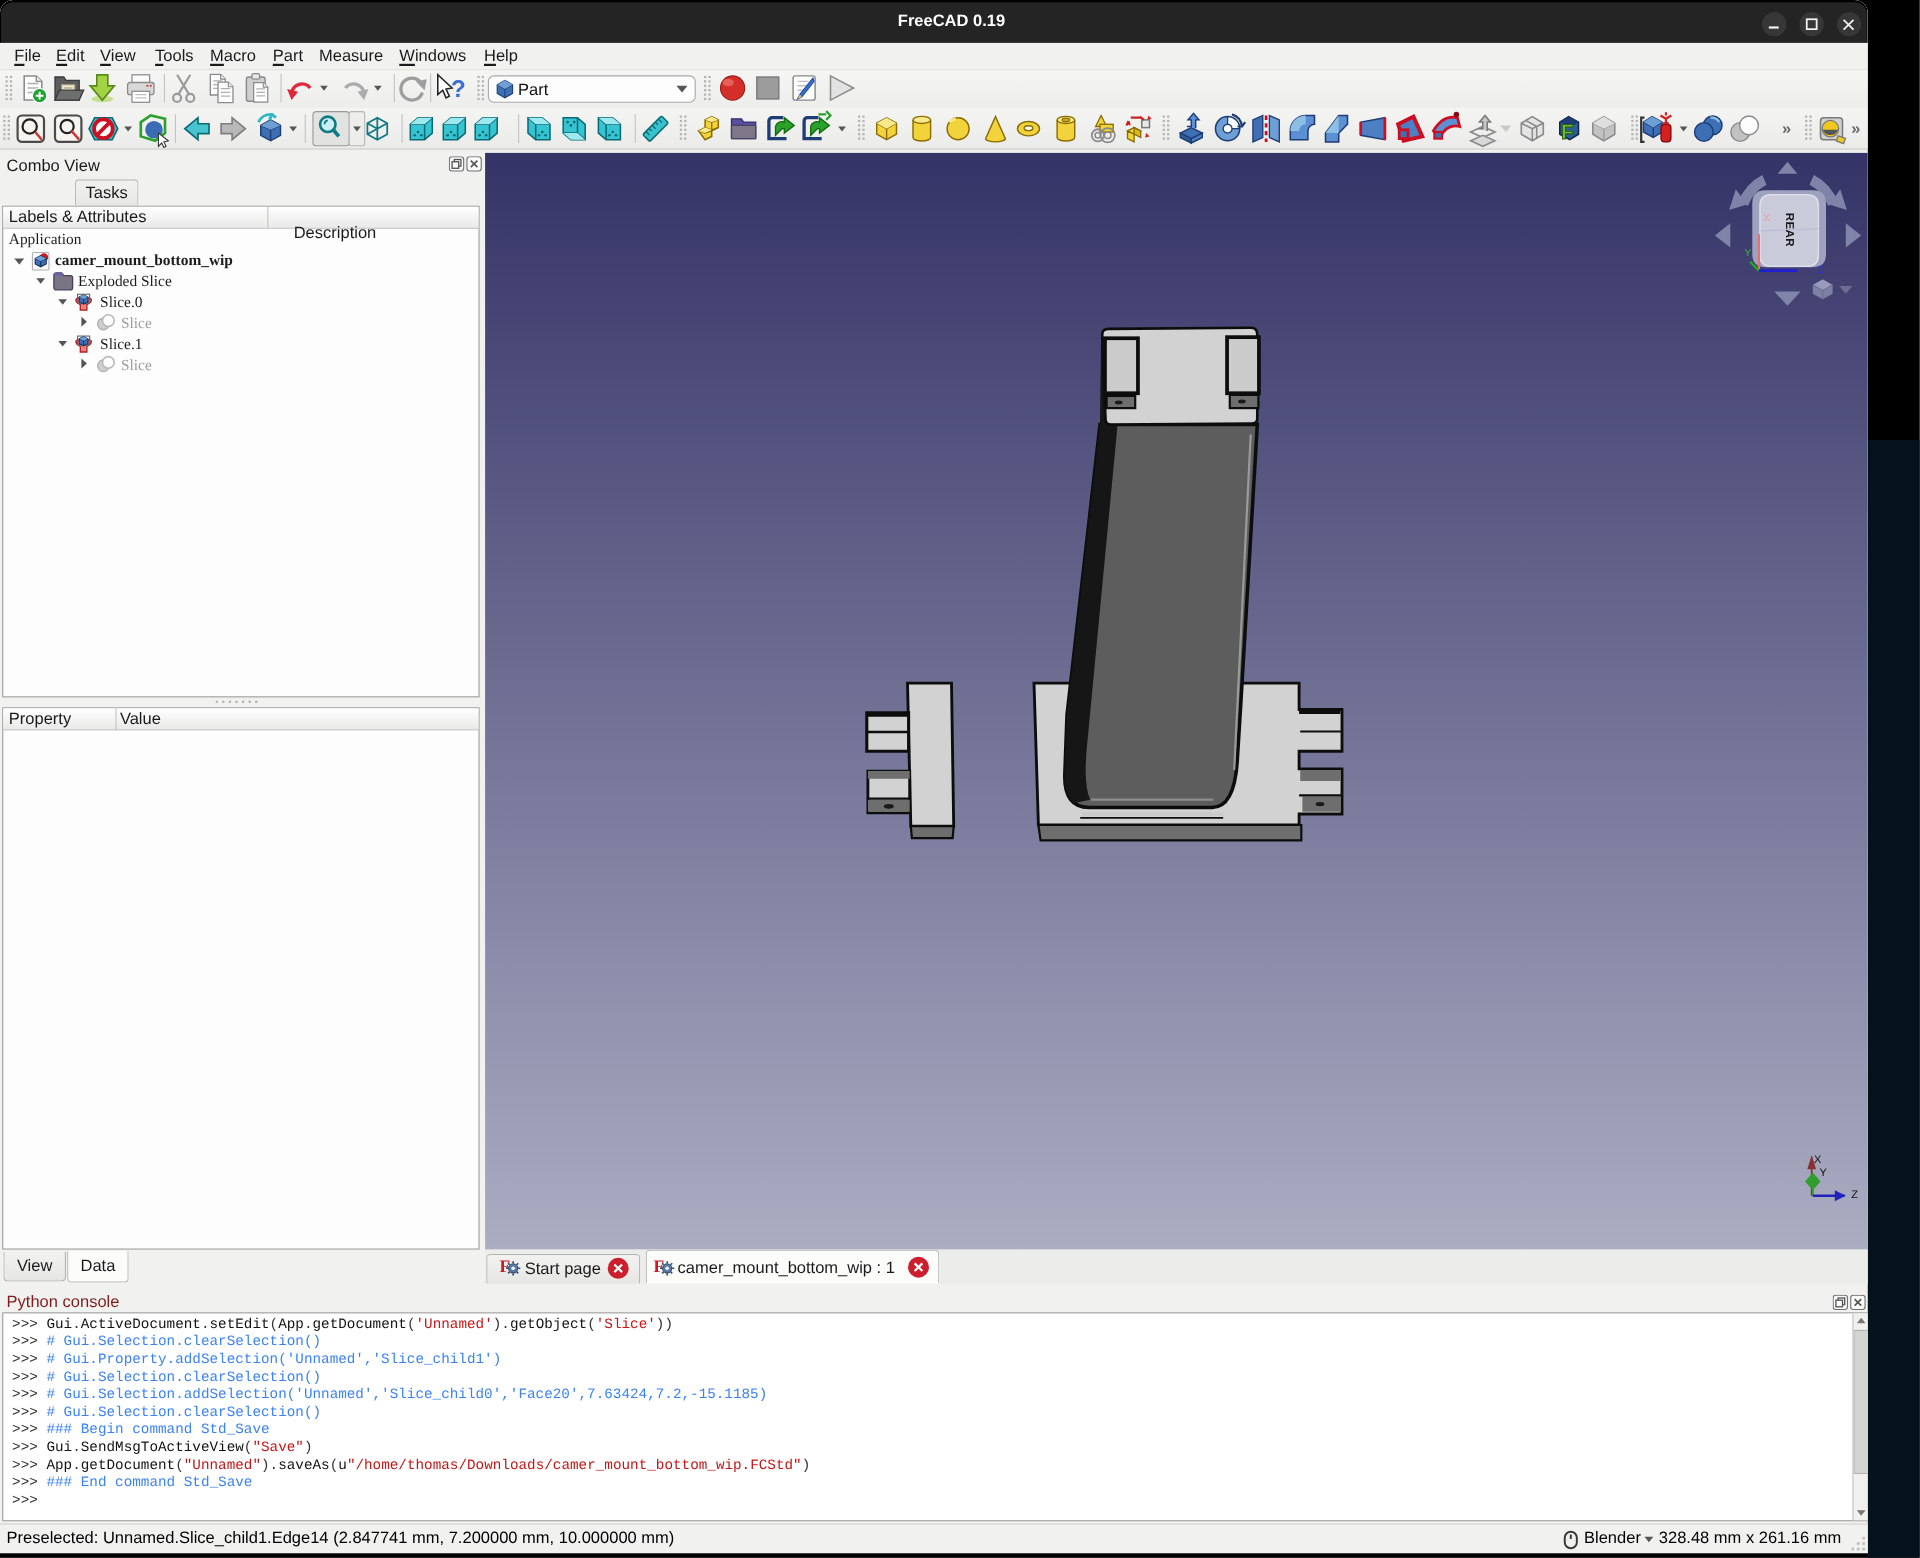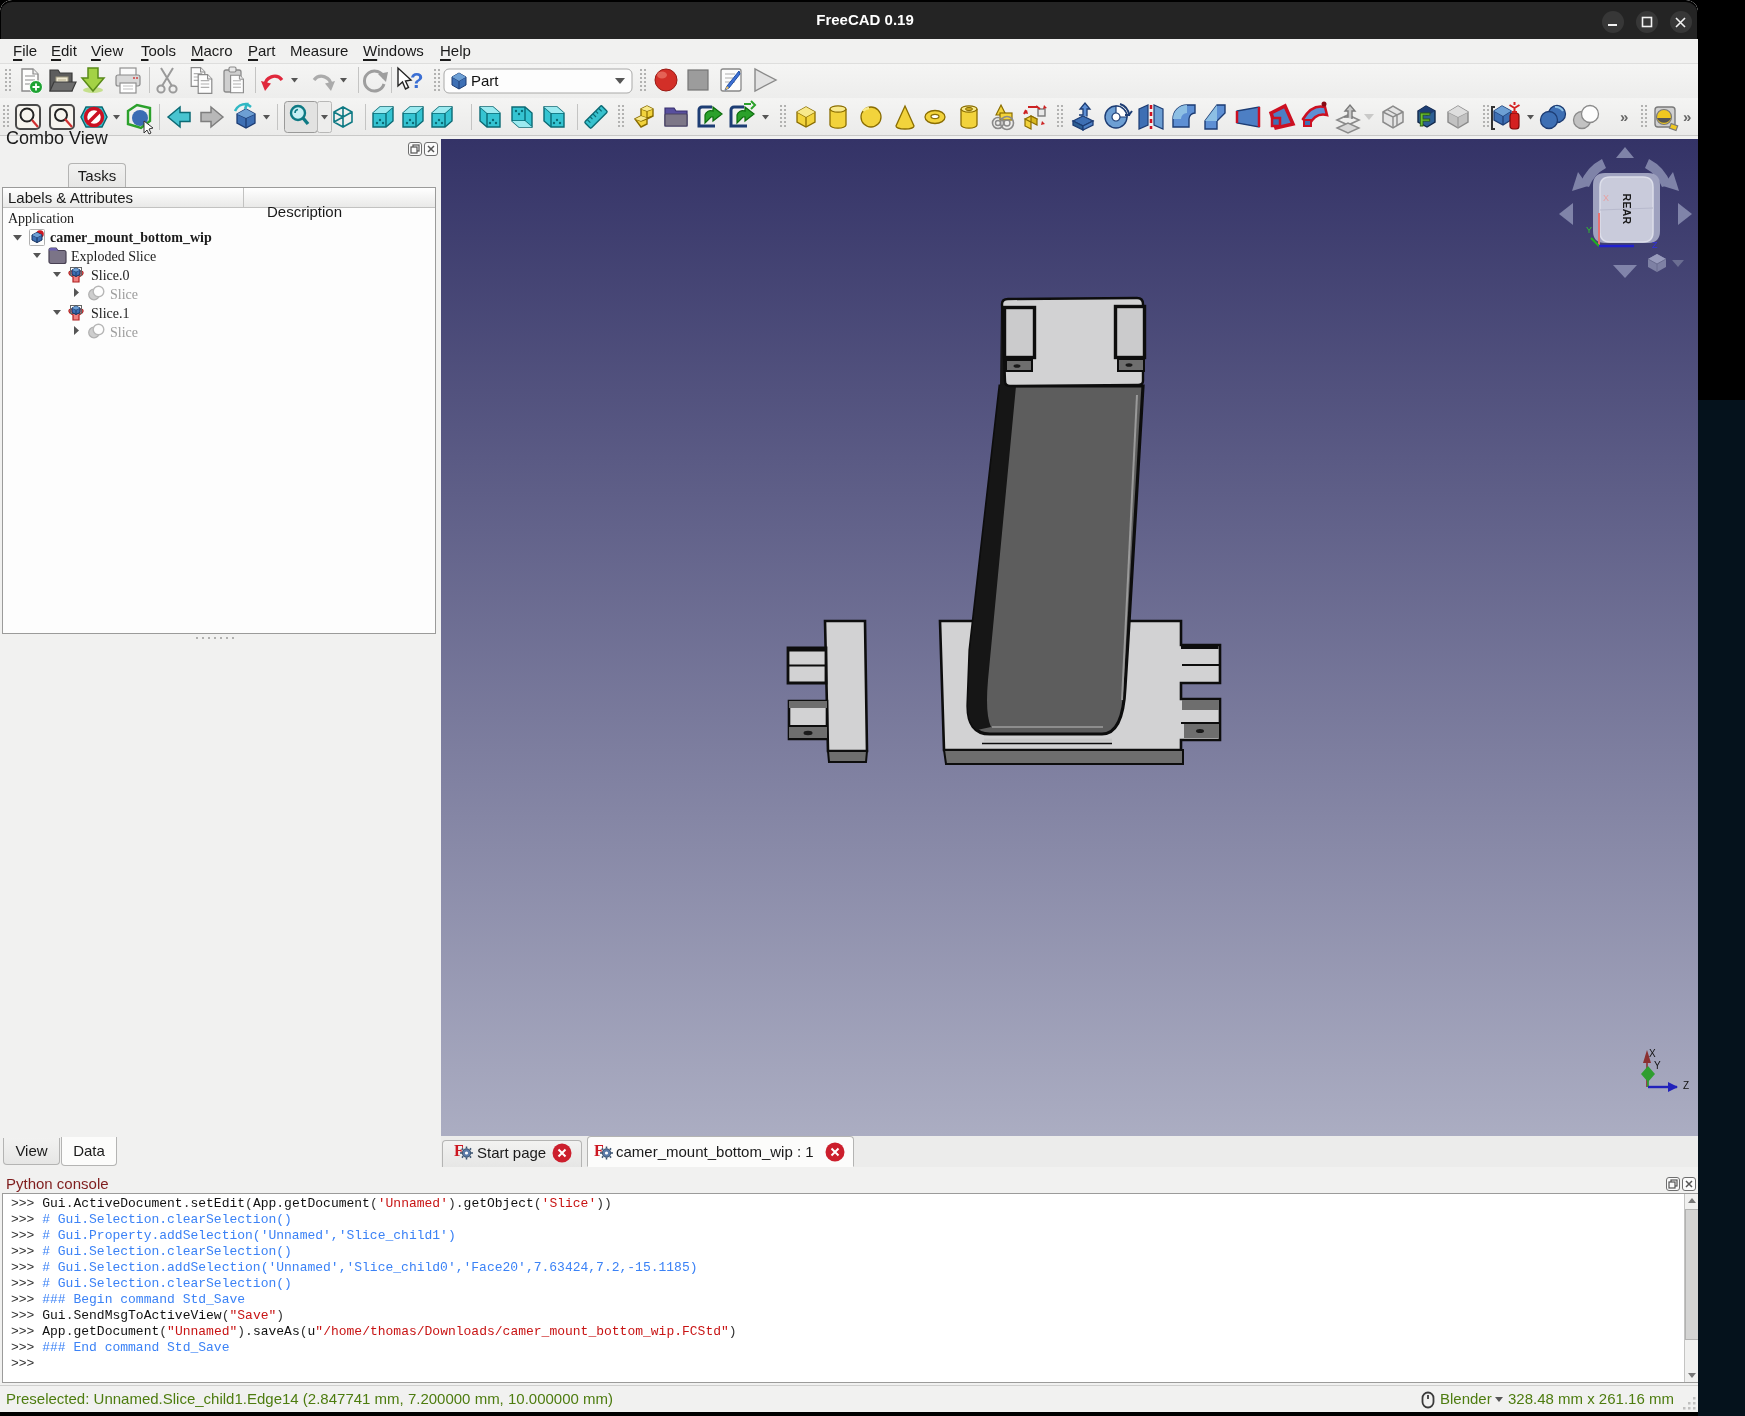--- a/index.html
+++ b/index.html
@@ -11,37 +11,37 @@
 #titlebar .title { position:absolute; left:0; right:0; top:9px; text-align:center; color:#fff; font-size:15px; font-weight:bold;padding-left:32px; }
 .winbtn { position:absolute; top:9px; width:22px; height:22px; border-radius:50%; background:#373737; }
 
 #menubar { position:absolute; left:0; top:39px; width:1698px; height:25px; background:#f1f1f0; border-bottom:1px solid #dededd; font-size:15px; color:#1a1a1a; }
 #menubar span { position:absolute; top:3px; }
 #menubar u { text-decoration-thickness:2px; text-underline-offset:3px; }
 
 #tb1 { position:absolute; left:0; top:64px; width:1698px; height:34px; background:linear-gradient(#f5f5f4,#ededec); }
 #tb2 { position:absolute; left:0; top:98px; width:1698px; height:38px; background:linear-gradient(#f4f4f3,#ebebea); border-bottom:1px solid #c9c9c8; }
 
-#combotitle { position:absolute; left:6px; top:128px; font-size:18px; color:#1a1a1a; }
+#combotitle { position:absolute; left:6px; top:142px; font-size:15px; color:#1a1a1a; }
 .tab { position:absolute; border:1px solid #b4b4b3; border-bottom:none; border-radius:4px 4px 0 0; background:linear-gradient(#f2f2f1,#e6e6e5); font-size:15px; color:#1a1a1a; text-align:center; }
 .tab.active { background:#fcfcfb; }
 #treebox { position:absolute; left:2px; top:187px; width:434px; height:447px; background:#fdfdfd; border:1px solid #9b9b9a;padding-left:20px; }
 #propbox { position:absolute; left:2px; top:643px; width:434px; height:493px; background:#fdfdfd; border:1px solid #9b9b9a; }
 .gridhead { background:linear-gradient(#ffffff,#e9e9e8); border-bottom:1px solid #c2c2c1; font-size:15px; color:#1a1a1a; }
 .row { position:absolute; font-size:14px; color:#1c1c1c; white-space:nowrap;font-family:Liberation Serif, serif; }
 
 #viewport { position:absolute; left:441px; top:139px; width:1257px; height:997px; background:linear-gradient(#343367,#abadc2); }
 
 #mditabs { position:absolute; left:441px; top:1136px; width:1257px; height:31px; background:#ececeb; }
 
 #pcon-title { position:absolute; left:6px; top:1175px; font-size:15px; color:#7f1d1d; }
 #pconsole { position:absolute; left:2px; top:1193px; width:1696px; height:190px; background:#ffffff; border:1px solid #9b9b9a; font-family:"Liberation Mono",monospace; font-size:13px; line-height:16px; white-space:pre; color:#111; }
 #pconsole .g { color:#3b82f6; } #pconsole .r { color:#c81414; } #pconsole .p { color:#333; }
 
-#statusbar { position:absolute; left:0; top:1385px; width:1698px; height:27px; background:#f1f1f0; border-top:1px solid #cfcfce; font-size:15px; color:#4d7c0f; }
+#statusbar { position:absolute; left:0; top:1385px; width:1698px; height:27px; background:#f1f1f0; border-top:1px solid #cfcfce; font-size:15px; color:#000000; }
 </style>
 </head>
 <body>
 <div id="rightstrip"></div>
 <div id="win">
   <div id="titlebar">
     <div class="title">FreeCAD 0.19</div>
     <div class="winbtn" style="left:1601px;"></div>
     <div class="winbtn" style="left:1635px;"></div>
     <div class="winbtn" style="left:1669px;"></div>
@@ -528,20 +528,27 @@
       <g fill="#b0b0af">
         <rect x="0" y="2" width="2" height="2"></rect>
         <rect x="6" y="2" width="2" height="2"></rect>
         <rect x="12" y="2" width="2" height="2"></rect>
         <rect x="18" y="2" width="2" height="2"></rect>
         <rect x="24" y="2" width="2" height="2"></rect>
         <rect x="30" y="2" width="2" height="2"></rect>
         <rect x="36" y="2" width="2" height="2"></rect>
       </g>
     </svg>
+  <div id="propbox">
+    <div class="gridhead" style="position:absolute;left:0;top:0;width:432px;height:20px;">
+      <span style="position:absolute;left:5px;top:1px;">Property</span>
+      <span style="position:absolute;left:106px;top:1px;">Value</span>
+      <div style="position:absolute;left:102px;top:0;width:1px;height:20px;background:#c2c2c1;"></div>
+    </div>
+  </div>
   <div class="tab" style="left:3px;top:1138px;width:57px;height:27px;line-height:26px;border-radius:0 0 4px 4px;border:1px solid #b4b4b3;border-top:none;">View</div>
   <div class="tab active" style="left:61px;top:1137px;width:56px;height:29px;line-height:28px;border-radius:0 0 4px 4px;border:1px solid #b4b4b3;border-top:none;">Data</div>
 
   <div id="viewport">
   <svg width="1257" height="997" viewBox="441 139 1257 997" style="position:absolute;left:0;top:0;">
 
     <path d="M940,621 L1181,621 L1181,645 L1220,645 L1220,683 L1181,683 L1181,699 L1220,699 L1220,740 L1181,740 L1181,750 L944,750 Z" fill="#d2d2d3" stroke="#0d0d0d" stroke-width="2.6"></path>
     <path d="M944,750 L1183,750 L1183,764 L946,764 Z" fill="#6e6e6e" stroke="#0d0d0d" stroke-width="2"></path>
     <path d="M1181,646.5 L1218.5,646.5" stroke="#0d0d0d" stroke-width="5"></path>
     <path d="M1182,665 L1219,665" stroke="#0d0d0d" stroke-width="2"></path>

